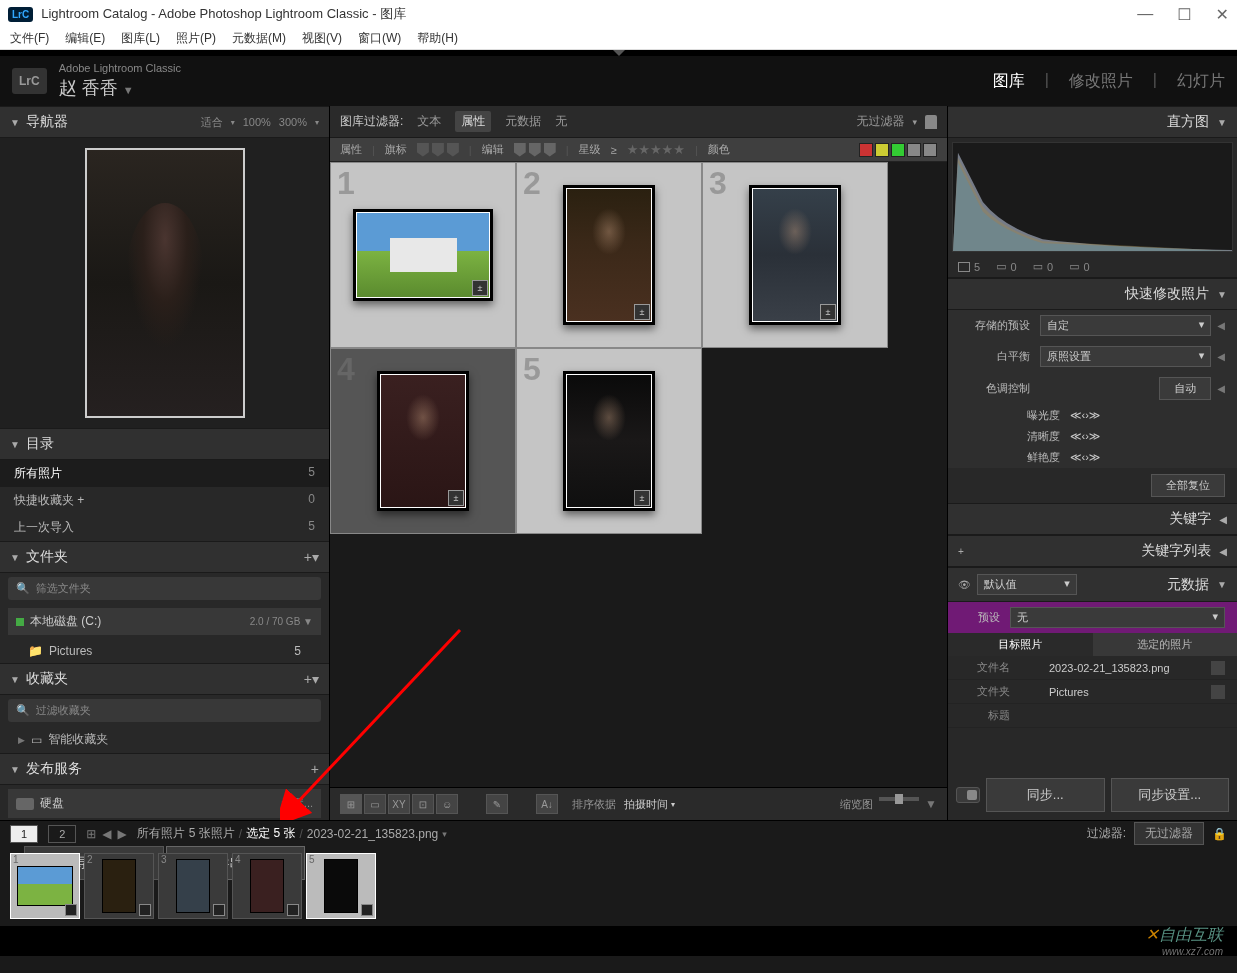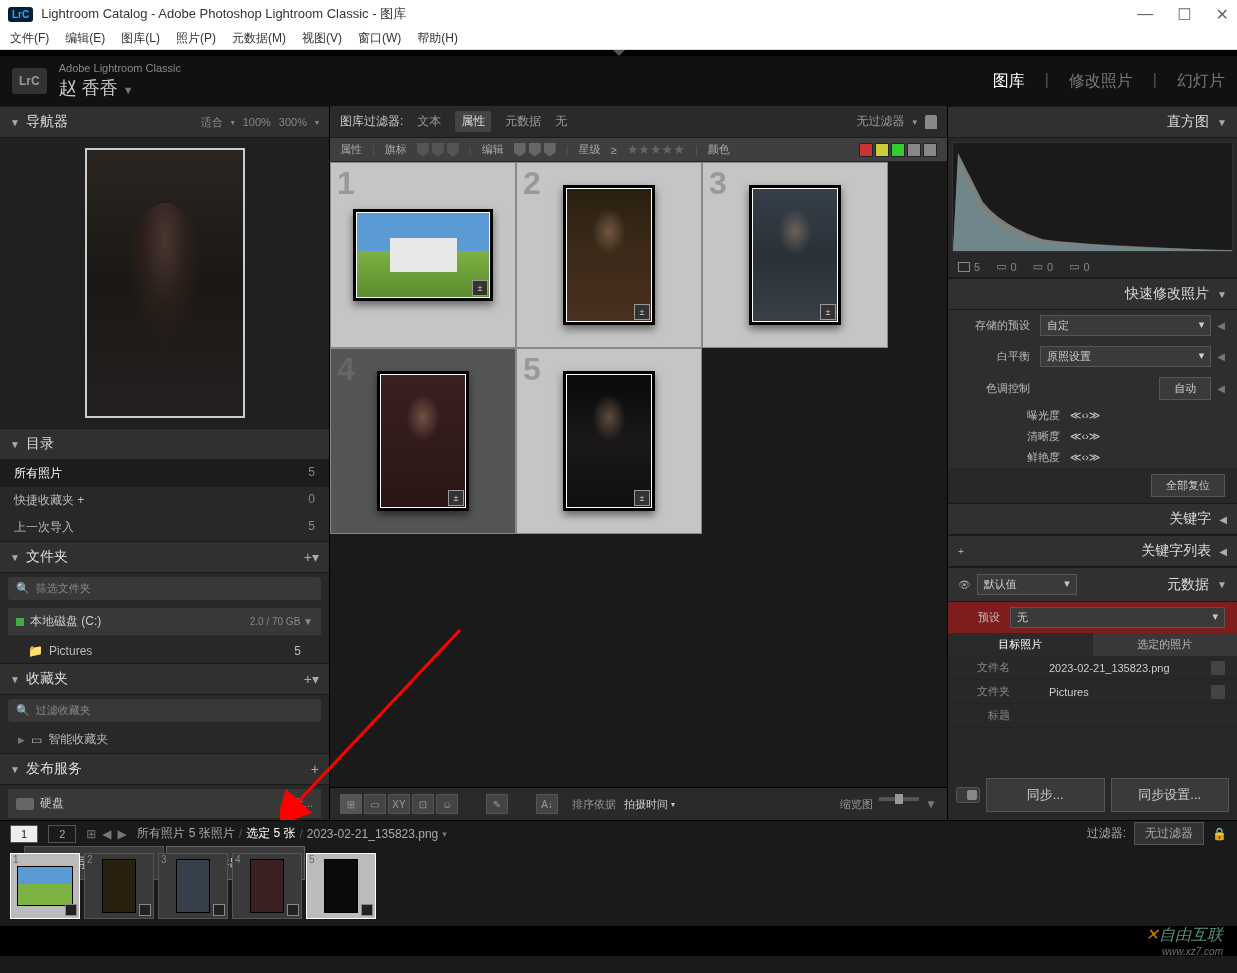--- a/index.html
+++ b/index.html
@@ -498,21 +498,21 @@
       <span class="tri-left" style="display:flex;gap:6px;align-items:center">
         <span>👁</span>
         <span class="preset-dd" style="width:100px">
             <span>默认值</span>
             <span>▾</span>
           </span>
       </span>
       <span>元数据</span>
       <span class="tri-right" style="margin-left:8px">▼</span>
     </div>
-    <div class="qd-row" style="background:#7f1d1d">
+    <div class="qd-row" style="background:#701a75">
       <span class="label" style="width:50px">预设</span>
       <div class="control">
           <span>无</span>
           <span>▾</span>
         </div>
     </div>
     <div class="meta-tabs">
       <div class="meta-tab active">目标照片</div>
       <div class="meta-tab">选定的照片</div>
     </div>

